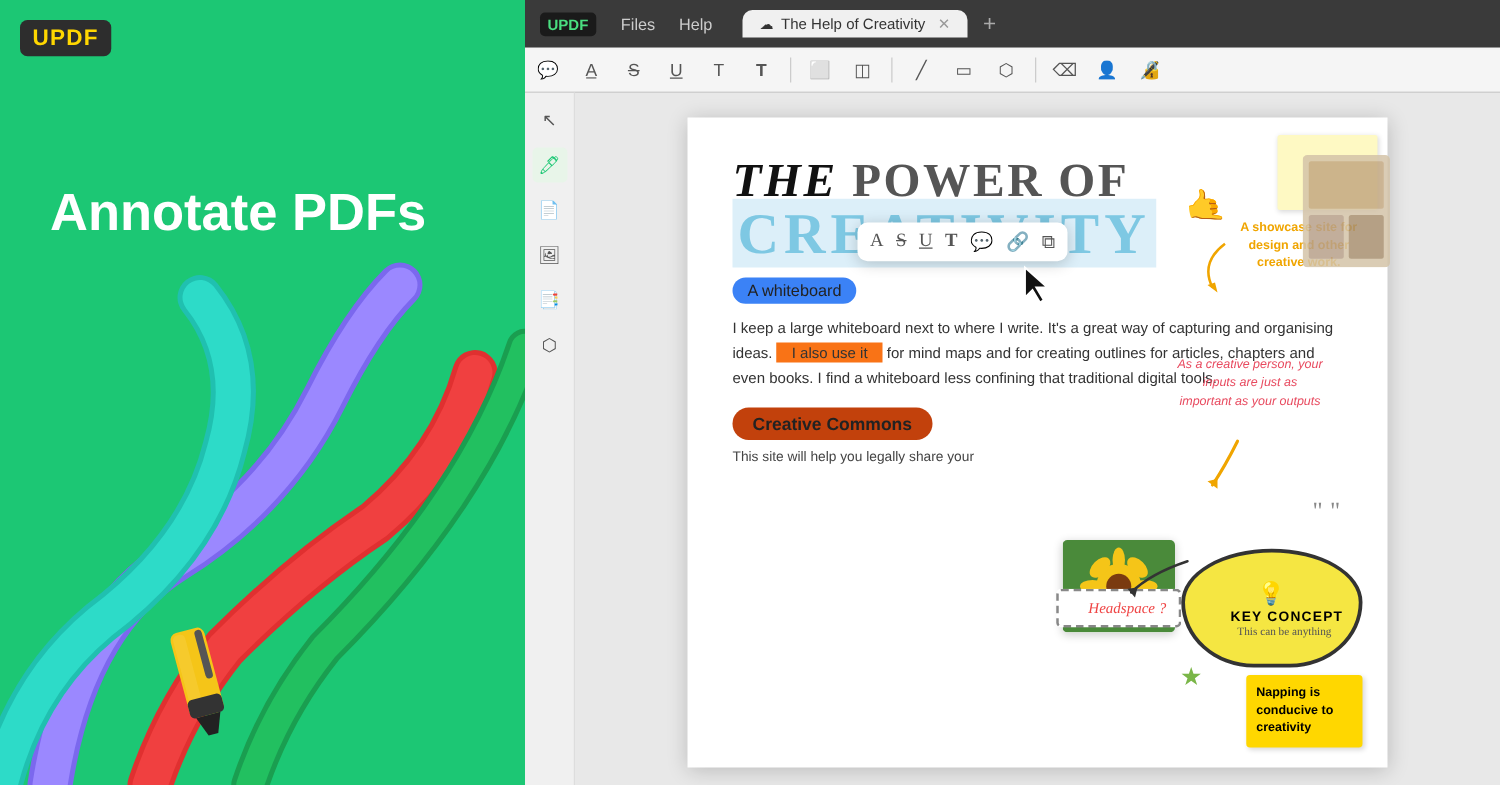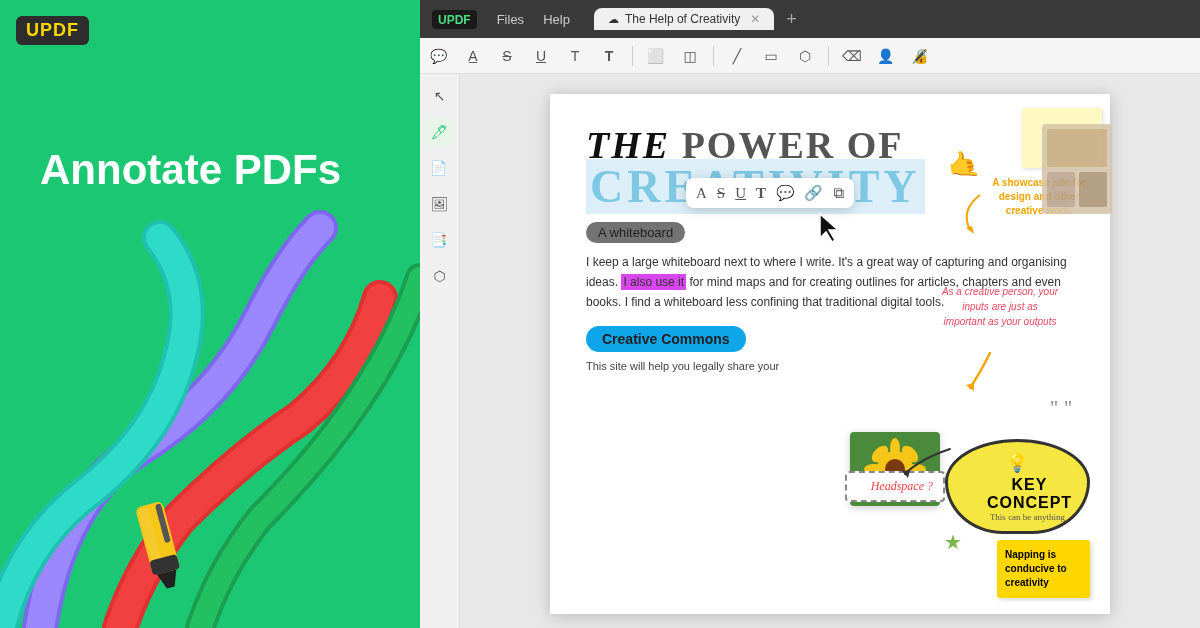--- a/index.html
+++ b/index.html
@@ -236,45 +236,45 @@
     }
 
     .ann-icon {
       color: #555;
       font-size: 15px;
       cursor: pointer;
     }
 
     .pdf-whiteboard-tag {
       display: inline-block;
-      background: #737373;
+      background: #3b82f6;
       color: #222;
       font-size: 13px;
       padding: 3px 12px;
       border-radius: 12px;
       margin-bottom: 10px;
       font-family: sans-serif;
     }
 
     .pdf-body-text {
       font-size: 12px;
       color: #333;
       line-height: 1.65;
       font-family: sans-serif;
       margin-bottom: 14px;
     }
 
     .highlight-blue {
-      background: #d946ef;
-      padding: 1px 2px;
+      background: #f97316;
+      padding: 1px 12px;
     }
 
     .pdf-cc-tag {
       display: inline-block;
-      background: #0ea5e9;
+      background: #c2410c;
       color: #222;
       font-size: 14px;
       font-weight: 700;
       padding: 5px 16px;
       border-radius: 14px;
       margin-bottom: 8px;
       font-family: sans-serif;
     }
 
     .pdf-small-text {
@@ -468,21 +468,21 @@
 
         
         <svg style="position:absolute;top:254px;right:110px;" width="40" height="50">
           <path d="M30 5 Q20 25 10 40" stroke="#f0a500" stroke-width="2.5" fill="none" stroke-linecap="round"></path>
           <polygon points="6,37 14,43 14,35" fill="#f0a500"></polygon>
         </svg>
 
         
         <div style="position:absolute;bottom:80px;right:20px;width:145px;height:95px;background:#f5e642;border:3px solid #333;border-radius:50% 50% 40% 40% / 45% 45% 55% 55%;display:flex;flex-direction:column;align-items:center;justify-content:center;text-align:center;padding:8px;">
           <div style="font-size:18px;margin-bottom:2px;">💡</div>
-          <div style="font-size:16px;font-weight:900;letter-spacing:1px;font-family:sans-serif;margin-left:24px;">KEY CONCEPT</div>
+          <div style="font-size:11px;font-weight:900;letter-spacing:1px;font-family:sans-serif;margin-left:24px;">KEY CONCEPT</div>
           <div style="font-size:9px;color:#555;font-family:Liberation Serif, serif;margin-left:20px;">This can be anything</div>
         </div>
 
         
         <svg style="position:absolute;bottom:130px;right:150px;" width="60" height="40">
           <path d="M50 5 Q20 15 5 30" stroke="#333" stroke-width="2" fill="none" stroke-linecap="round"></path>
           <polygon points="2,27 8,34 10,26" fill="#333"></polygon>
         </svg>
 
         

